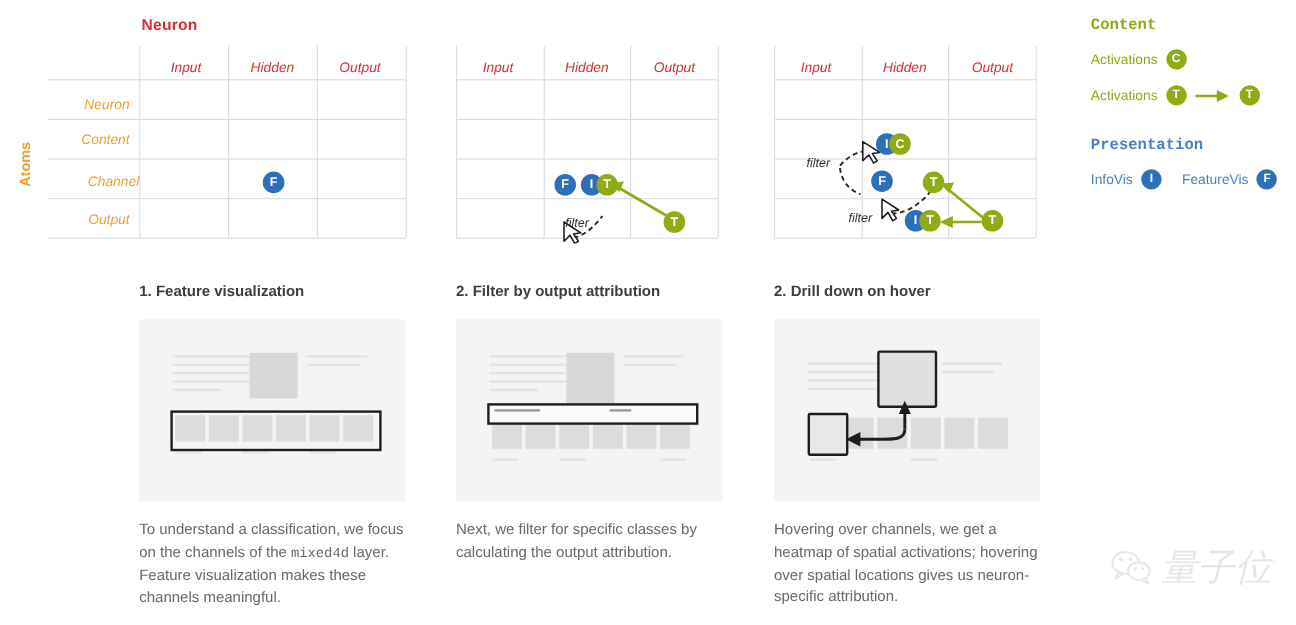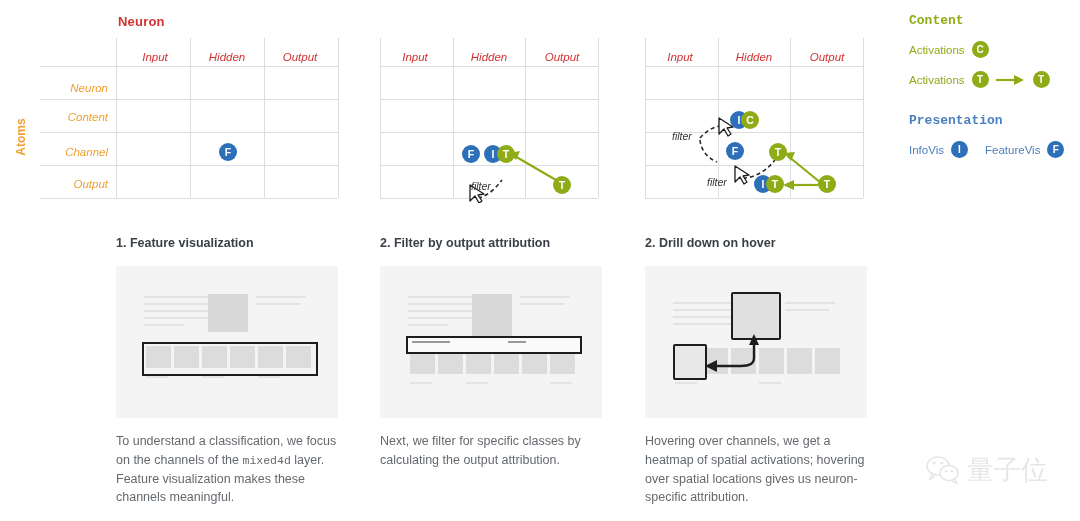--- a/index.html
+++ b/index.html
@@ -81,21 +81,21 @@
   
   .mk{position:absolute;}
   .mk-line{background:#e3e3e3;height:2px;}
   .mk-img{background:#d8d8d8;}
   .mk-tile{background:#dcdcdc;}
   .mk-box{border:2px solid #1d1d1d;background:transparent;}
   .mk-boxf{border:2px solid #1d1d1d;background:#e0e0e0;}
 
   
   .wm{position:absolute;display:flex;align-items:center;gap:6px;opacity:.35;}
-  .wm-text{font-size:27px;color:#b9b9b9;font-family:"DejaVu Sans", sans-serif;}
+  .wm-text{font-size:31px;color:#b9b9b9;font-family:"DejaVu Sans", sans-serif;font-style:italic;}
 </style>
 </head>
 <body>
 
 <div class="abs" style="left:118px;top:12px;">
   <span class="matrix-title">Neuron</span>
 </div>
 
 <div class="abs axis-label-y" style="left:-4px;top:130px;width:50px;">Atoms</div>
 
@@ -110,21 +110,21 @@
     <div class="gline v" style="left: 224px; top: 0px; height: 160px; background: rgb(217, 222, 227);"></div>
     <div class="gline v" style="left: 298px; top: 0px; height: 160px; background: rgb(217, 222, 227);"></div>
   </div>
 
 <div class="colhead" style="left:120px;top:51px;width:70px;">Input</div>
 <div class="colhead" style="left:192px;top:51px;width:70px;">Hidden</div>
 <div class="colhead" style="left:265px;top:51px;width:70px;">Output</div>
 
 <div class="rowhead" style="left:40px;top:82px;width:68px;">Neuron</div>
 <div class="rowhead" style="left:40px;top:111px;width:68px;">Content</div>
-<div class="rowhead" style="left:40px;top:146px;width:68px;">Channel</div>
+<div class="rowhead" style="left:48px;top:146px;width:68px;">Channel</div>
 <div class="rowhead" style="left:40px;top:178px;width:68px;">Output</div>
 
 <div class="badge b-blue sz18" style="left:219px;top:143px;">F</div>
 
 <div class="grid" id="grid2" style="left:380px;top:38px;width:218px;height:160px;">
     <div class="gline h" style="left: 0px; top: 28px; width: 218px; background: rgb(217, 222, 227);"></div>
     <div class="gline h" style="left: 0px; top: 61px; width: 218px; background: rgb(217, 222, 227);"></div>
     <div class="gline h" style="left: 0px; top: 94px; width: 218px; background: rgb(217, 222, 227);"></div>
     <div class="gline h" style="left: 0px; top: 127px; width: 218px; background: rgb(217, 222, 227);"></div>
     <div class="gline h" style="left: 0px; top: 160px; width: 218px; background: rgb(217, 222, 227);"></div>

